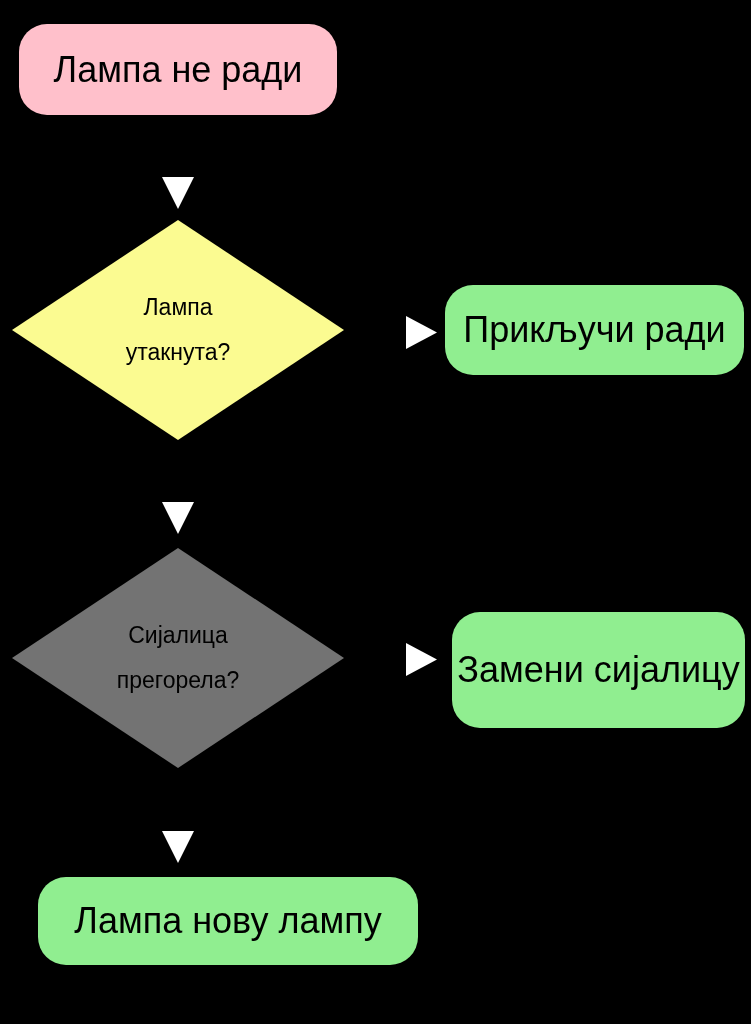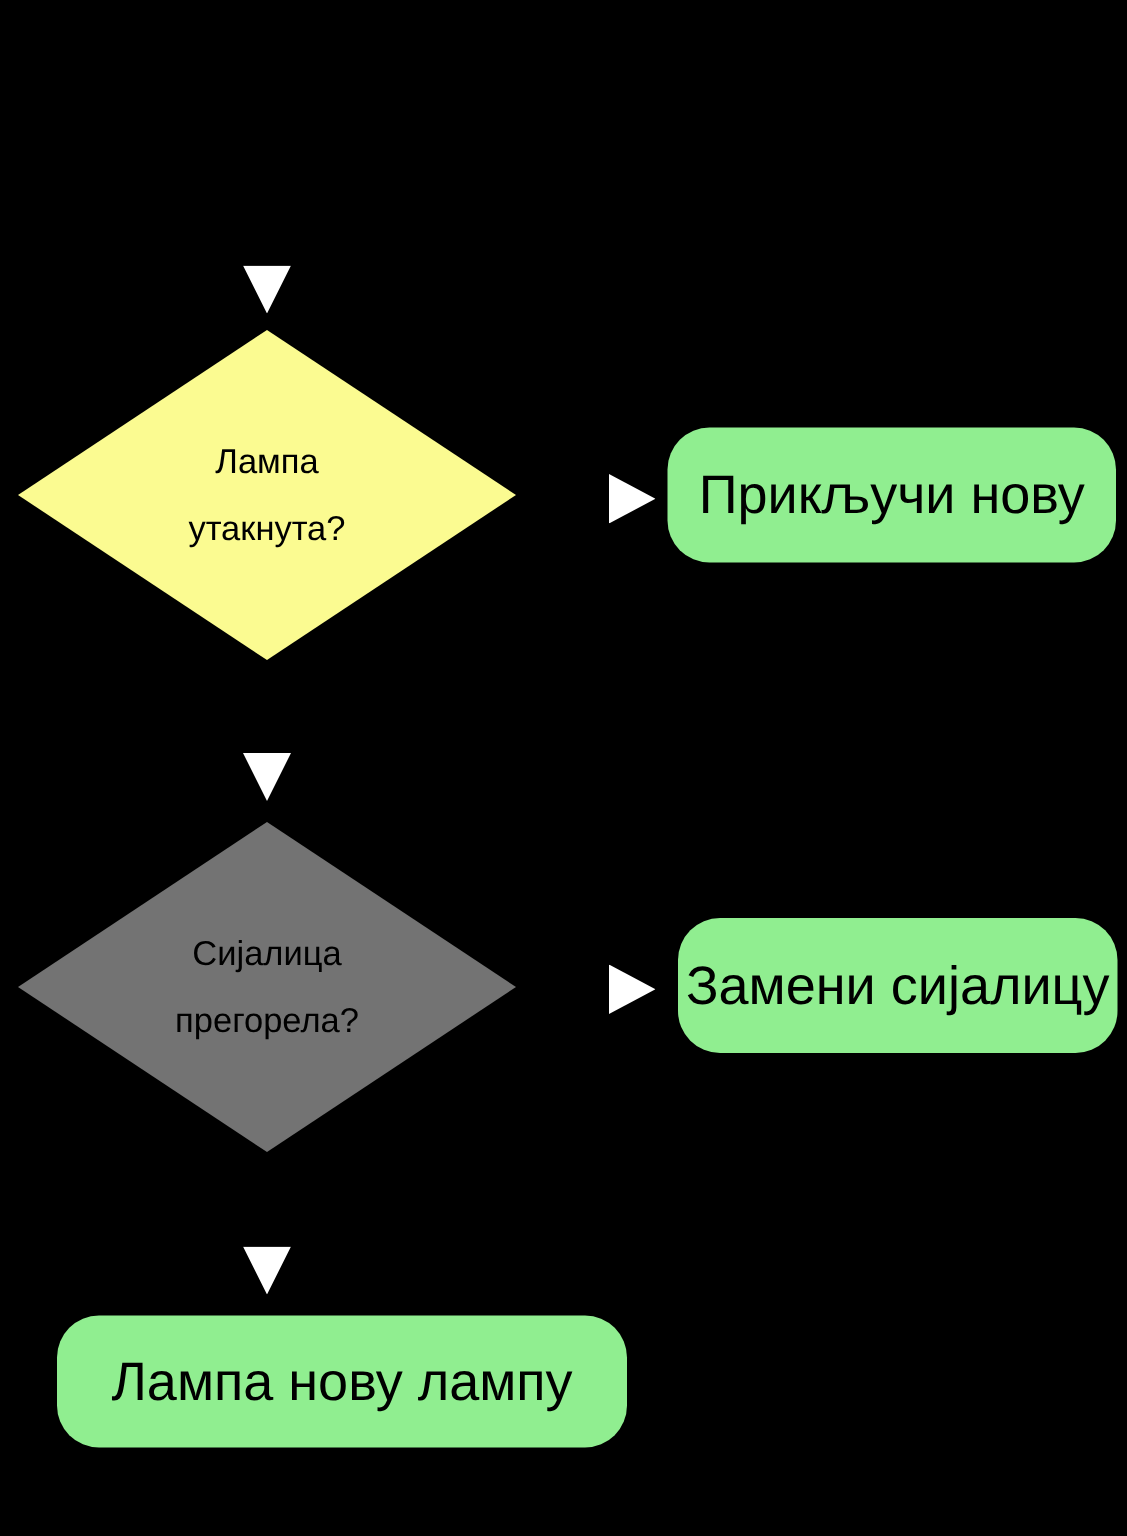--- a/index.html
+++ b/index.html
@@ -41,21 +41,21 @@
     line-height: 45px;
   }
   .decision-1 { left: 12px; top: 220px; width: 332px; height: 220px; }
   .decision-2 { left: 12px; top: 548px; width: 332px; height: 220px; }
   
   .action {
     border-radius: 28px;
     font-size: 36px;
   }
   .action-1 { left: 445px; top: 285px; width: 299px; height: 90px; }
-  .action-2 { left: 452px; top: 612px; width: 293px; height: 90px; }
+  .action-2 { left: 452px; top: 612px; width: 293px; height: 116px; }
   .action-3 { left: 38px;  top: 877px; width: 380px; height: 88px; }
   
   .arrowhead {
     position: absolute;
   }
   .arrowhead.down {
     width: 32px; height: 32px;
     clip-path: polygon(0 0, 100% 0, 50% 100%);
   }
   .arrowhead.right {
@@ -66,32 +66,35 @@
   .ah-down-2 { left: 162px; top: 502px; }
   .ah-down-3 { left: 162px; top: 831px; }
   .ah-right-1 { left: 406px; top: 316px; }
   .ah-right-2 { left: 406px; top: 643px; }
 </style>
 </head>
 <body>
 
 <div class="canvas" style="background-color: rgb(0, 0, 0);">
 
+  <div class="node start" style="background-color: rgb(255, 192, 203);">
+    <span class="label">Лампа не ради</span>
+  </div>
 
   <div class="arrowhead down ah-down-1" style="background-color: rgb(255, 255, 255);"></div>
 
   <div class="node decision decision-1" style="background-color: rgb(251, 251, 145);">
     <span class="label">Лампа
 утакнута?</span>
   </div>
 
   <div class="arrowhead right ah-right-1" style="background-color: rgb(255, 255, 255);"></div>
 
   <div class="node action action-1" style="background-color: rgb(144, 238, 144);">
-    <span class="label">Прикључи нову</span>
+    <span class="label">Прикључи ради</span>
   </div>
 
   <div class="arrowhead down ah-down-2" style="background-color: rgb(255, 255, 255);"></div>
 
   <div class="node decision decision-2" style="background-color: #737373;">
     <span class="label">Сијалица
 прегорела?</span>
   </div>
 
   <div class="arrowhead right ah-right-2" style="background-color: rgb(255, 255, 255);"></div>

